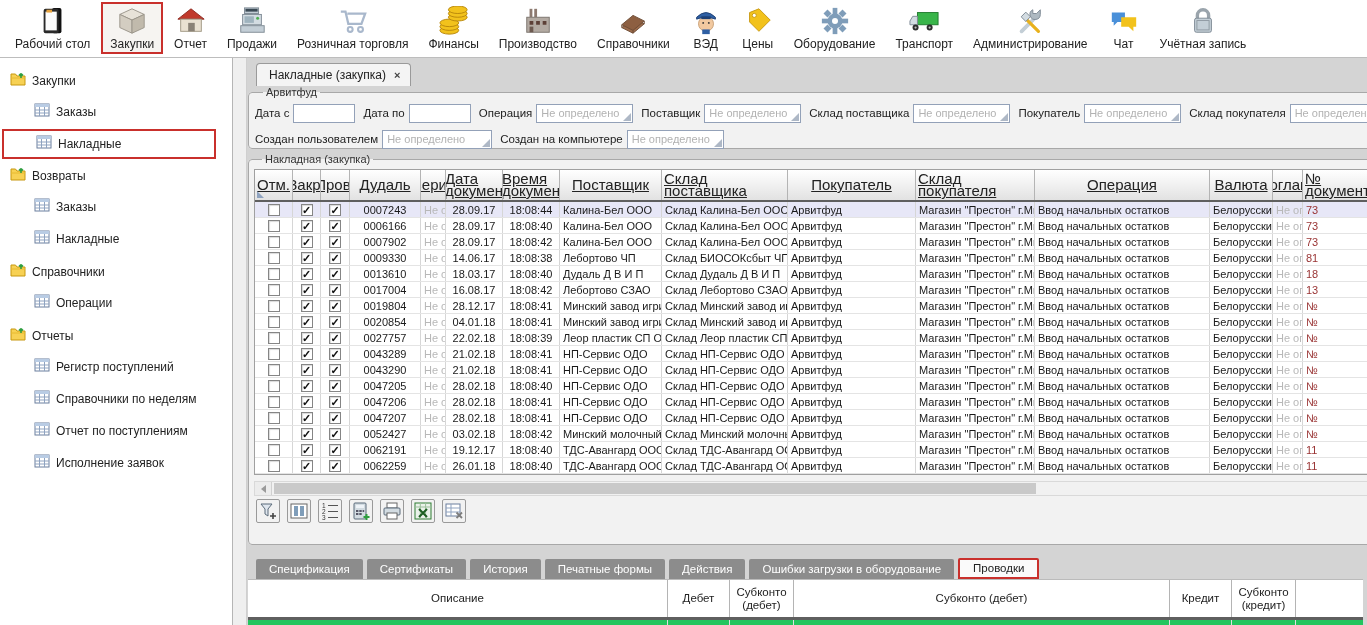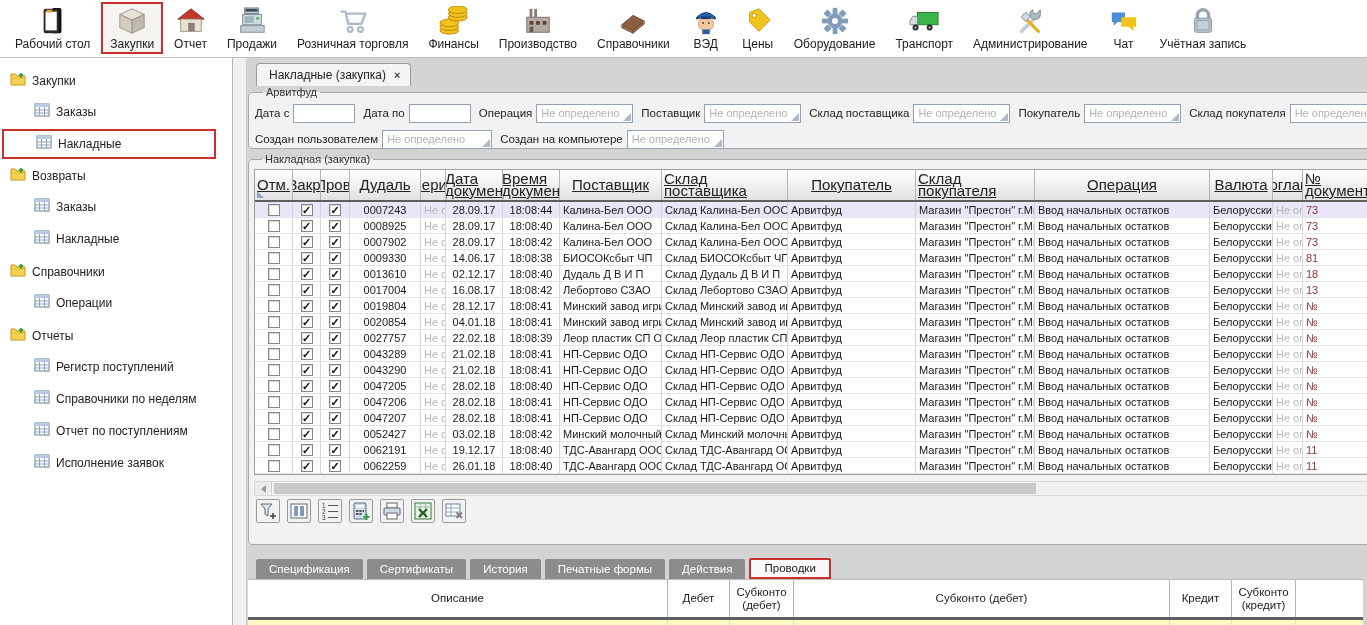--- a/index.html
+++ b/index.html
@@ -80,21 +80,21 @@
   .gtool { width:24px; height:24px; border:1px solid #9a9a9a; border-radius:2px; background:#f2f2f2;
     display:flex; align-items:center; justify-content:center; cursor:pointer; }
 
   
   #bottabs { height:22px; margin-top:12px; display:flex; align-items:flex-end; padding-left:8px; gap:4px; }
   .btab { background:#8c8c8c; color:#fff; font-size:11.5px; padding:4px 13px; border-radius:2px 2px 0 0;
     white-space:nowrap; cursor:pointer; }
   .btab.active { background:#fafafa; color:#222; border:2px solid #c9302c; padding:2px 13px 3px; }
 
   
-  #btable { flex:1; background:#fef9c3; border-top:1px solid #bbb; display:flex; flex-direction:column; overflow:hidden; }
+  #btable { flex:1; background:#22c55e; border-top:1px solid #bbb; display:flex; flex-direction:column; overflow:hidden; }
   #bthead { display:flex; height:40px; border-bottom:3px solid #5f5f5f; background:#fff; }
   .bhcell { font-size:11.5px; color:#222; display:flex; align-items:center; justify-content:center;
     text-align:center; border-right:1px solid #b4b4b4; line-height:13px; flex:0 0 auto; padding:0 4px; }
   #btbody { flex:1; display:flex; }
   .bbcell { border-right:1px solid #e0e0e0; flex:0 0 auto; }
 </style>
 </head>
 <body>
 
 <div id="topbar">
@@ -511,21 +511,21 @@
             <div class="grow">
               <div class="gcell c" style="width: 38px;">
                 <span class="cb"></span>
               </div>
               <div class="gcell c" style="width: 28px;">
                 <span class="cb">✓</span>
               </div>
               <div class="gcell c" style="width: 29px;">
                 <span class="cb">✓</span>
               </div>
-              <div class="gcell c" style="width: 71px;">0008925</div>
+              <div class="gcell c" style="width: 71px;">0006166</div>
               <div class="gcell grey" style="width: 25px;">Не определено</div>
               <div class="gcell c" style="width: 57px;">28.09.17</div>
               <div class="gcell c" style="width: 57px;">18:08:40</div>
               <div class="gcell" style="width: 102px;">Калина-Бел ООО</div>
               <div class="gcell" style="width: 126px;">Склад Калина-Бел ООО</div>
               <div class="gcell" style="width: 128px;">Арвитфуд</div>
               <div class="gcell" style="width: 119px;">Магазин "Престон" г.Минск</div>
               <div class="gcell" style="width: 175px;">Ввод начальных остатков</div>
               <div class="gcell" style="width: 63px;">Белорусский</div>
               <div class="gcell grey" style="width: 30px;">Не определено</div>
@@ -561,42 +561,42 @@
               <div class="gcell c" style="width: 28px;">
                 <span class="cb">✓</span>
               </div>
               <div class="gcell c" style="width: 29px;">
                 <span class="cb">✓</span>
               </div>
               <div class="gcell c" style="width: 71px;">0009330</div>
               <div class="gcell grey" style="width: 25px;">Не определено</div>
               <div class="gcell c" style="width: 57px;">14.06.17</div>
               <div class="gcell c" style="width: 57px;">18:08:38</div>
-              <div class="gcell" style="width: 102px;">БИОСОКсбыт ЧП</div>
+              <div class="gcell" style="width: 102px;">Лебортово ЧП</div>
               <div class="gcell" style="width: 126px;">Склад БИОСОКсбыт ЧП</div>
               <div class="gcell" style="width: 128px;">Арвитфуд</div>
               <div class="gcell" style="width: 119px;">Магазин "Престон" г.Минск</div>
               <div class="gcell" style="width: 175px;">Ввод начальных остатков</div>
               <div class="gcell" style="width: 63px;">Белорусский</div>
               <div class="gcell grey" style="width: 30px;">Не определено</div>
               <div class="gcell red" style="width: 90px;">81</div>
             </div>
             <div class="grow">
               <div class="gcell c" style="width: 38px;">
                 <span class="cb"></span>
               </div>
               <div class="gcell c" style="width: 28px;">
                 <span class="cb">✓</span>
               </div>
               <div class="gcell c" style="width: 29px;">
                 <span class="cb">✓</span>
               </div>
               <div class="gcell c" style="width: 71px;">0013610</div>
               <div class="gcell grey" style="width: 25px;">Не определено</div>
-              <div class="gcell c" style="width: 57px;">02.12.17</div>
+              <div class="gcell c" style="width: 57px;">18.03.17</div>
               <div class="gcell c" style="width: 57px;">18:08:40</div>
               <div class="gcell" style="width: 102px;">Дудаль Д В  И П</div>
               <div class="gcell" style="width: 126px;">Склад Дудаль Д В  И П</div>
               <div class="gcell" style="width: 128px;">Арвитфуд</div>
               <div class="gcell" style="width: 119px;">Магазин "Престон" г.Минск</div>
               <div class="gcell" style="width: 175px;">Ввод начальных остатков</div>
               <div class="gcell" style="width: 63px;">Белорусский</div>
               <div class="gcell grey" style="width: 30px;">Не определено</div>
               <div class="gcell red" style="width: 90px;">18</div>
             </div>
@@ -945,20 +945,21 @@
           </div>
         </div>
     </fieldset>
 
     <div id="bottabs">
         <div class="btab">Спецификация</div>
         <div class="btab">Сертификаты</div>
         <div class="btab">История</div>
         <div class="btab">Печатные формы</div>
         <div class="btab">Действия</div>
+        <div class="btab">Ошибки загрузки в оборудование</div>
         <div class="btab active">Проводки</div>
       </div>
 
     <div id="btable">
       <div id="bthead">
           <div class="bhcell" style="width: 420px;">Описание</div>
           <div class="bhcell" style="width: 62px;">Дебет</div>
           <div class="bhcell" style="width: 64px;">Субконто (дебет)</div>
           <div class="bhcell" style="width: 376px;">Субконто (дебет)</div>
           <div class="bhcell" style="width: 62px;">Кредит</div>

